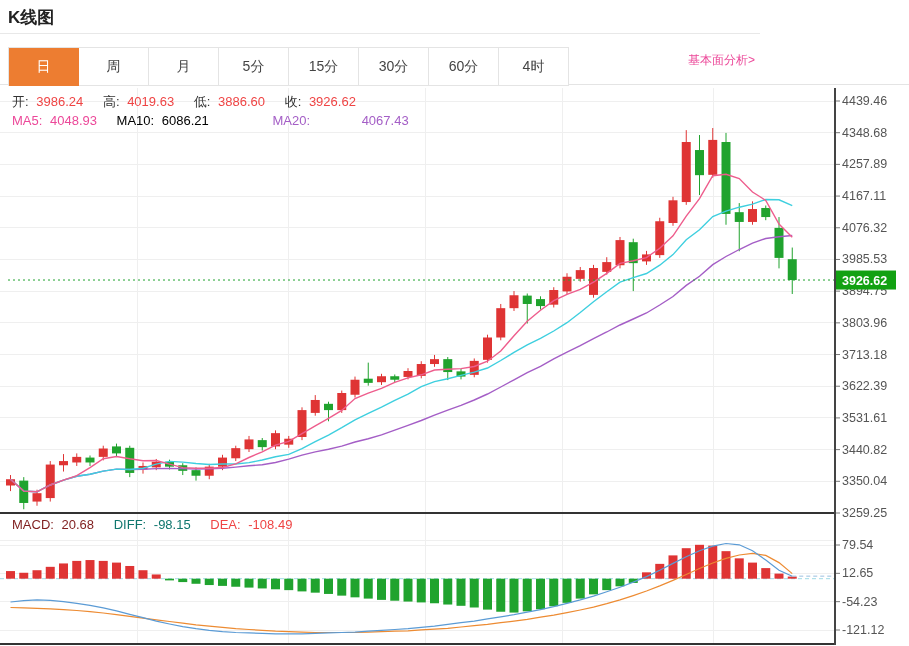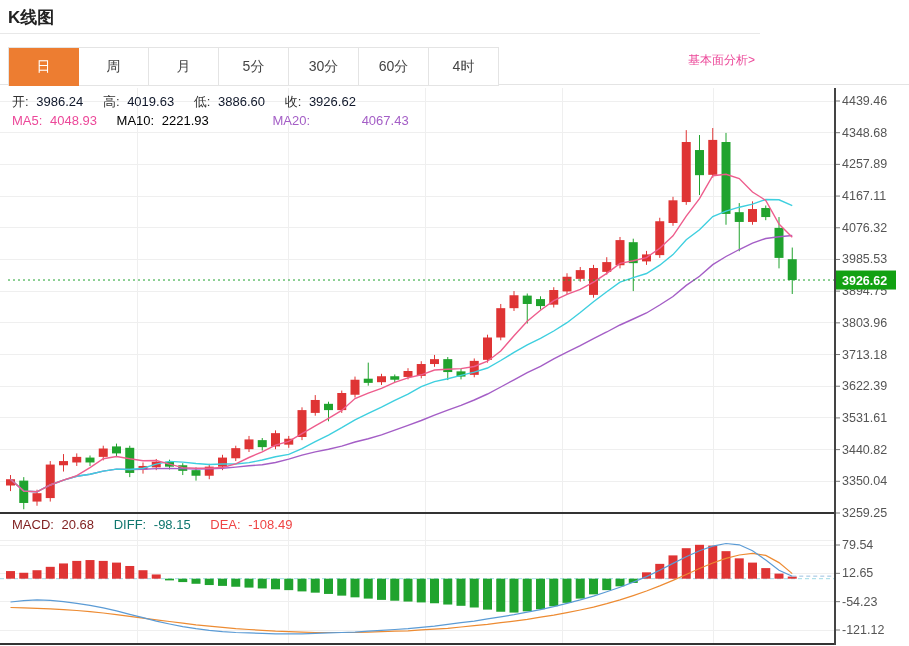--- a/index.html
+++ b/index.html
@@ -15,21 +15,21 @@
   .tab.active{background:#ed7d31;border-color:#ed7d31;color:#fff;}
   .tab-strip-line{position:absolute;top:84px;left:0;width:909px;height:0;border-bottom:1px solid #e4e4e4;z-index:2;}
   svg.kchart{position:absolute;top:0;left:0;z-index:1;}
   .row{position:absolute;left:12px;z-index:2;font-size:13px;white-space:nowrap;}
   .row span{margin-right:4px;}
   .row .gap{margin-right:16px;}
   .ohlc-row{top:93px;}
   .ma-row{top:113px;}
   .macd-row{top:517px;}
   .c-dark{color:#333;}
-  .c-green{color:#0f172a;}
+  .c-green{color:#ef4444;}
   .c-ma5{color:#ec4899;}
   .c-ma10{color:#000000;}
   .c-ma20{color:#a45ec6;margin-left:44px;}
   .c-macd{color:#7f1d1d;}
   .c-diff{color:#0f766e;}
   .c-dea{color:#ef4444;}
 </style>
 </head>
 <body>
 
@@ -38,20 +38,21 @@
   <div class="header">
     <div class="title">K线图</div>
     <div class="fund-link">基本面分析&gt;</div>
   </div>
 
   <div class="tabbar">
     <div class="tab active">日</div>
     <div class="tab">周</div>
     <div class="tab">月</div>
     <div class="tab">5分</div>
+    <div class="tab">15分</div>
     <div class="tab">30分</div>
     <div class="tab">60分</div>
     <div class="tab">4时</div>
   </div>
   <div class="tab-strip-line"></div>
 
   <svg class="kchart" width="909" height="646" viewBox="0 0 909 646">
       <line x1="137" y1="88" x2="137" y2="644" stroke="#efefef" shape-rendering="crispEdges"></line>
       <line x1="288" y1="88" x2="288" y2="644" stroke="#efefef" shape-rendering="crispEdges"></line>
       <line x1="425" y1="88" x2="425" y2="644" stroke="#efefef" shape-rendering="crispEdges"></line>
@@ -315,21 +316,21 @@
     <span class="c-dark">低:</span>
     <span class="c-green gap">3886.60</span>
     <span class="c-dark">收:</span>
     <span class="c-green">3926.62</span>
   </div>
 
   <div class="row ma-row">
     <span class="c-ma5">MA5:</span>
     <span class="c-ma5 gap">4048.93</span>
     <span class="c-ma10">MA10:</span>
-    <span class="c-ma10 gap">2221.93</span>
+    <span class="c-ma10 gap">6086.21</span>
     <span class="c-ma20">MA20:</span>
     <span class="c-ma20">4067.43</span>
   </div>
 
   <div class="row macd-row">
     <span class="c-macd">MACD:</span>
     <span class="c-macd gap">20.68</span>
     <span class="c-diff">DIFF:</span>
     <span class="c-diff gap">-98.15</span>
     <span class="c-dea">DEA:</span>

